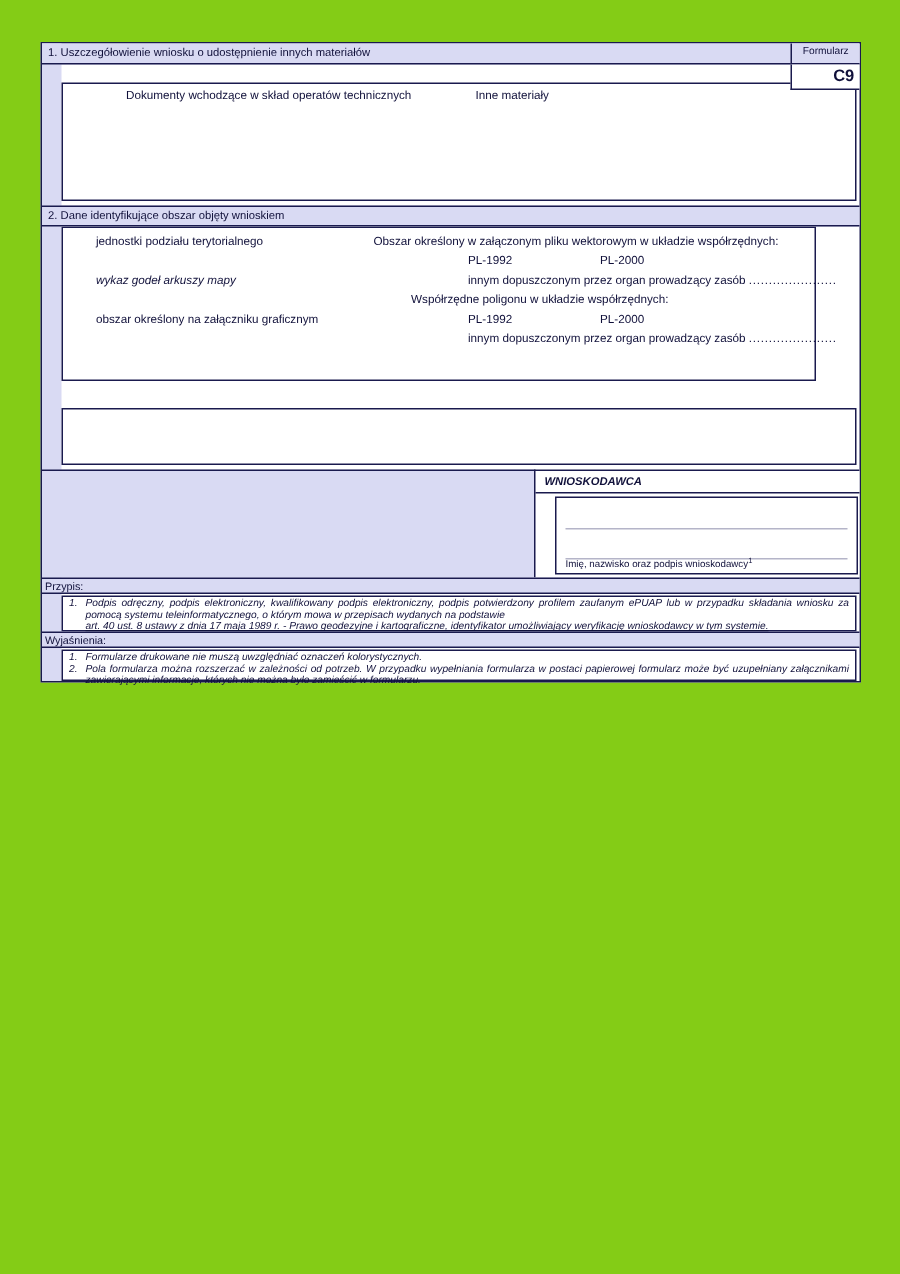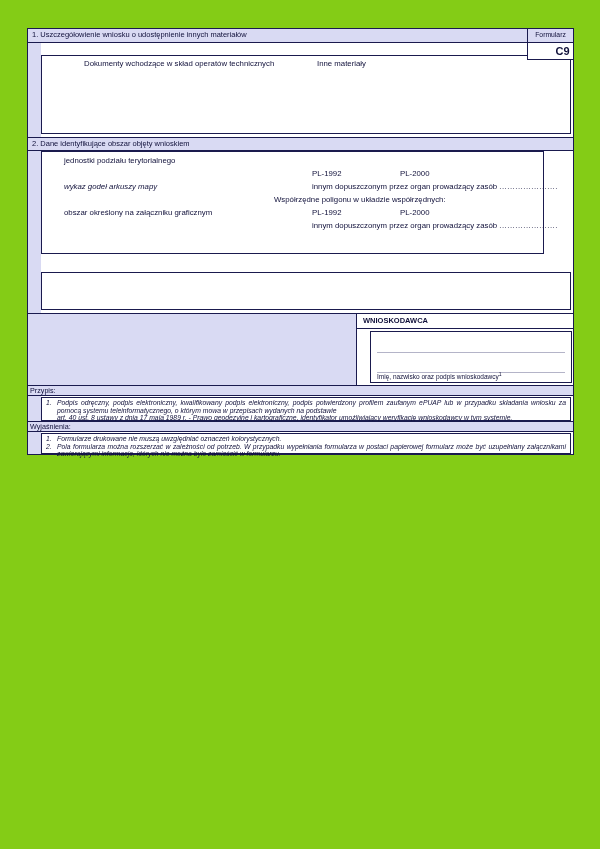--- a/index.html
+++ b/index.html
@@ -28,21 +28,21 @@
   .inner-box{position:absolute;background:#ffffff;border:1px solid var(--border);}
   .lbl{position:absolute;font-size:7.8px;line-height:9px;white-space:nowrap;}
   .dots{letter-spacing:0.5px;}
   .bottom-block{position:absolute;left:0;right:0;top:284px;height:72px;}
   .bottom-left{position:absolute;left:0;top:0;width:328px;height:72px;
     background:var(--lavender);border-top:1px solid var(--border);}
   .bottom-right{position:absolute;left:328px;right:0;top:0;height:72px;background:#ffffff;
     border-top:1px solid var(--border);border-left:1px solid var(--border);}
   .wnio-header{position:absolute;left:0;right:0;top:0;height:15px;
     border-bottom:1px solid var(--border);font-size:7.5px;font-weight:bold;
-    line-height:14px;padding-left:6px;}
+    line-height:14px;padding-left:6px;font-style:italic;}
   .sig-box{position:absolute;left:13px;top:17px;width:202px;height:52px;
     border:1px solid var(--border);background:#ffffff;}
   .sig-line{position:absolute;left:6px;right:6px;height:0;border-bottom:1px solid var(--line);}
   .sig-caption{position:absolute;left:6px;bottom:2px;font-size:6.5px;white-space:nowrap;}
   .sig-caption sup{font-size:5px;}
   .note-header{position:absolute;left:0;right:0;height:11px;background:var(--lavender);
     border-top:1px solid var(--border);border-bottom:1px solid var(--border);
     font-size:7.2px;line-height:10px;padding-left:2px;}
   .note-box{position:absolute;left:13px;width:530px;background:#ffffff;
     border:1px solid var(--border);font-size:6.8px;font-style:italic;line-height:7.6px;
@@ -63,20 +63,21 @@
     <div class="code-cell">C9</div>
 
     <div class="inner-box" style="left:13px;top:26px;width:530px;height:79px;">
       <span class="lbl" style="left:22px;top:3px;margin-left:20px;">Dokumenty wchodzące w skład operatów technicznych</span>
       <span class="lbl" style="left:275px;top:3px;">Inne materiały</span>
     </div>
 
     <div class="sec-header" style="top:108px;">2. Dane identyfikujące obszar objęty wnioskiem</div>
     <div class="inner-box" style="left:13px;top:122px;width:503px;height:103px;">
       <span class="lbl" style="left:22px;top:4px;">jednostki podziału terytorialnego</span>
+      <span class="lbl" style="left:207px;top:4px;">Obszar określony w załączonym pliku wektorowym w układzie współrzędnych:</span>
       <span class="lbl" style="left:270px;top:17px;">PL-1992</span>
       <span class="lbl" style="left:358px;top:17px;">PL-2000</span>
       <span class="lbl" style="left:22px;top:30px;font-style:italic;">wykaz godeł arkuszy mapy</span>
       <span class="lbl" style="left:270px;top:30px;"><span>innym dopuszczonym przez organ prowadzący zasób</span> <span class="dots">......................</span></span>
       <span class="lbl" style="left:232px;top:43px;">Współrzędne poligonu w układzie współrzędnych:</span>
       <span class="lbl" style="left:22px;top:56px;">obszar określony na załączniku graficznym</span>
       <span class="lbl" style="left:270px;top:56px;">PL-1992</span>
       <span class="lbl" style="left:358px;top:56px;">PL-2000</span>
       <span class="lbl" style="left:270px;top:69px;"><span>innym dopuszczonym przez organ prowadzący zasób</span> <span class="dots">......................</span></span>
     </div>

